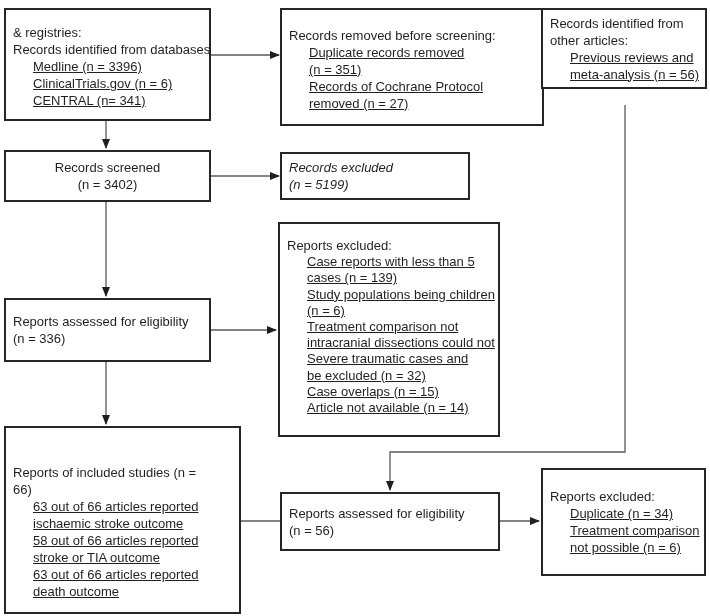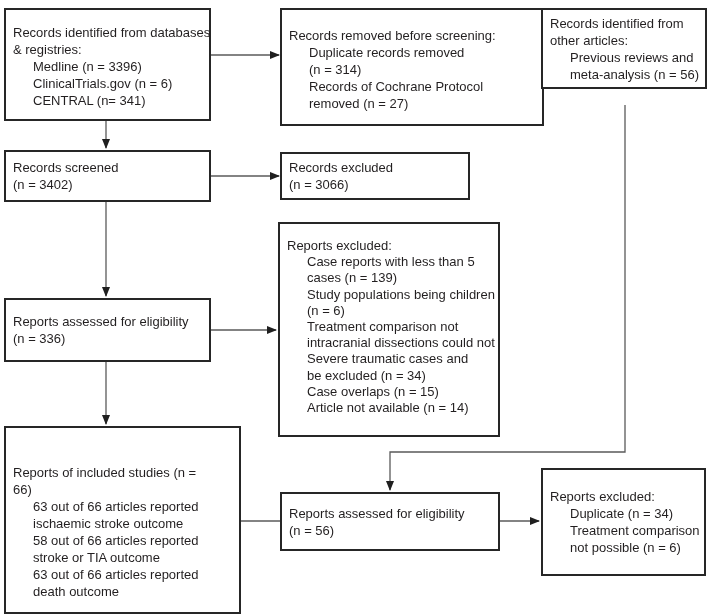--- a/index.html
+++ b/index.html
@@ -9,26 +9,26 @@
     font-family:"Liberation Sans", sans-serif; font-size:13px; color:#221f20;
     overflow:hidden;
   }
   .connectors { position:absolute; left:0; top:0; width:710px; height:616px; }
   .box {
     position:absolute; border:2px solid #262626; background:#ffffff;
     padding:5px 7px; line-height:17px;
   }
   .vcenter { display:flex; flex-direction:column; justify-content:center; }
   .ln { white-space:nowrap; }
-  .ind { padding-left:20px; }
+  .ind { padding-left:20px;text-decoration:underline; }
   .b1  { left:4px;   top:8px;   width:207px; height:113px; padding-top:9px; }
   .b2  { left:280px; top:8px;   width:264px; height:118px; padding-top:9px; }
   .b3  { left:541px; top:8px;   width:166px; height:81px;  }
-  .b4  { left:4px;   top:150px; width:207px; height:52px;  }
-  .b5  { left:280px; top:152px; width:190px; height:48px;  }
+  .b4  { left:4px;   top:150px; width:207px; height:52px;align-items:center;  }
+  .b5  { left:280px; top:152px; width:190px; height:48px;font-style:italic;  }
   .b6  { left:4px;   top:298px; width:207px; height:64px;  }
   .b7  { left:278px; top:222px; width:222px; height:215px; padding-top:14px; line-height:16.2px; }
   .b8  { left:4px;   top:426px; width:237px; height:188px; padding-top:36px; }
   .b9  { left:280px; top:492px; width:220px; height:59px;  }
   .b10 { left:541px; top:468px; width:165px; height:108px; }
 </style>
 </head>
 <body>
 
 <div class="canvas">
@@ -44,67 +44,67 @@
     <line x1="211" y1="176" x2="279" y2="176" stroke="#5a5a5a" stroke-width="1.3" marker-end="url(#ah)"></line>
     <line x1="106" y1="202" x2="106" y2="296" stroke="#5a5a5a" stroke-width="1.3" marker-end="url(#ah)"></line>
     <line x1="211" y1="330" x2="276" y2="330" stroke="#5a5a5a" stroke-width="1.3" marker-end="url(#ah)"></line>
     <line x1="106" y1="362" x2="106" y2="424" stroke="#5a5a5a" stroke-width="1.3" marker-end="url(#ah)"></line>
     <polyline points="625,105 625,452 390,452 390,490" fill="none" stroke="#5a5a5a" stroke-width="1.3" marker-end="url(#ah)"></polyline>
     <line x1="280" y1="521" x2="215" y2="521" stroke="#5a5a5a" stroke-width="1.3" marker-end="url(#ah)"></line>
     <line x1="500" y1="521" x2="539" y2="521" stroke="#5a5a5a" stroke-width="1.3" marker-end="url(#ah)"></line>
   </svg>
 
   <div class="box b1 vcenter">
+    <div class="ln">&amp; registries:</div>
     <div class="ln">Records identified from databases</div>
-    <div class="ln">&amp; registries:</div>
     <div class="ln ind">Medline (n = 3396)</div>
     <div class="ln ind">ClinicalTrials.gov (n = 6)</div>
     <div class="ln ind">CENTRAL (n= 341)</div>
   </div>
 
   <div class="box b2 vcenter">
     <div class="ln">Records removed before screening:</div>
     <div class="ln ind">Duplicate records removed</div>
-    <div class="ln ind">(n = 314)</div>
+    <div class="ln ind">(n = 351)</div>
     <div class="ln ind">Records of Cochrane Protocol</div>
     <div class="ln ind">removed (n = 27)</div>
   </div>
 
   <div class="box b3 vcenter">
     <div class="ln">Records identified from</div>
     <div class="ln">other articles:</div>
     <div class="ln ind">Previous reviews and</div>
     <div class="ln ind">meta-analysis (n = 56)</div>
   </div>
 
   <div class="box b4 vcenter">
     <div class="ln">Records screened</div>
     <div class="ln">(n = 3402)</div>
   </div>
 
   <div class="box b5 vcenter">
     <div class="ln">Records excluded</div>
-    <div class="ln">(n = 3066)</div>
+    <div class="ln">(n = 5199)</div>
   </div>
 
   <div class="box b6 vcenter">
     <div class="ln">Reports assessed for eligibility</div>
     <div class="ln">(n = 336)</div>
   </div>
 
   <div class="box b7">
     <div class="ln">Reports excluded:</div>
     <div class="ln ind">Case reports with less than 5</div>
     <div class="ln ind">cases (n = 139)</div>
     <div class="ln ind">Study populations being children</div>
     <div class="ln ind">(n = 6)</div>
     <div class="ln ind">Treatment comparison not</div>
     <div class="ln ind">intracranial dissections could not</div>
     <div class="ln ind">Severe traumatic cases and</div>
-    <div class="ln ind">be excluded (n = 34)</div>
+    <div class="ln ind">be excluded (n = 32)</div>
     <div class="ln ind">Case overlaps (n = 15)</div>
     <div class="ln ind">Article not available (n = 14)</div>
   </div>
 
   <div class="box b8">
     <div class="ln">Reports of included studies (n =</div>
     <div class="ln">66)</div>
     <div class="ln ind">63 out of 66 articles reported</div>
     <div class="ln ind">ischaemic stroke outcome</div>
     <div class="ln ind">58 out of 66 articles reported</div>

